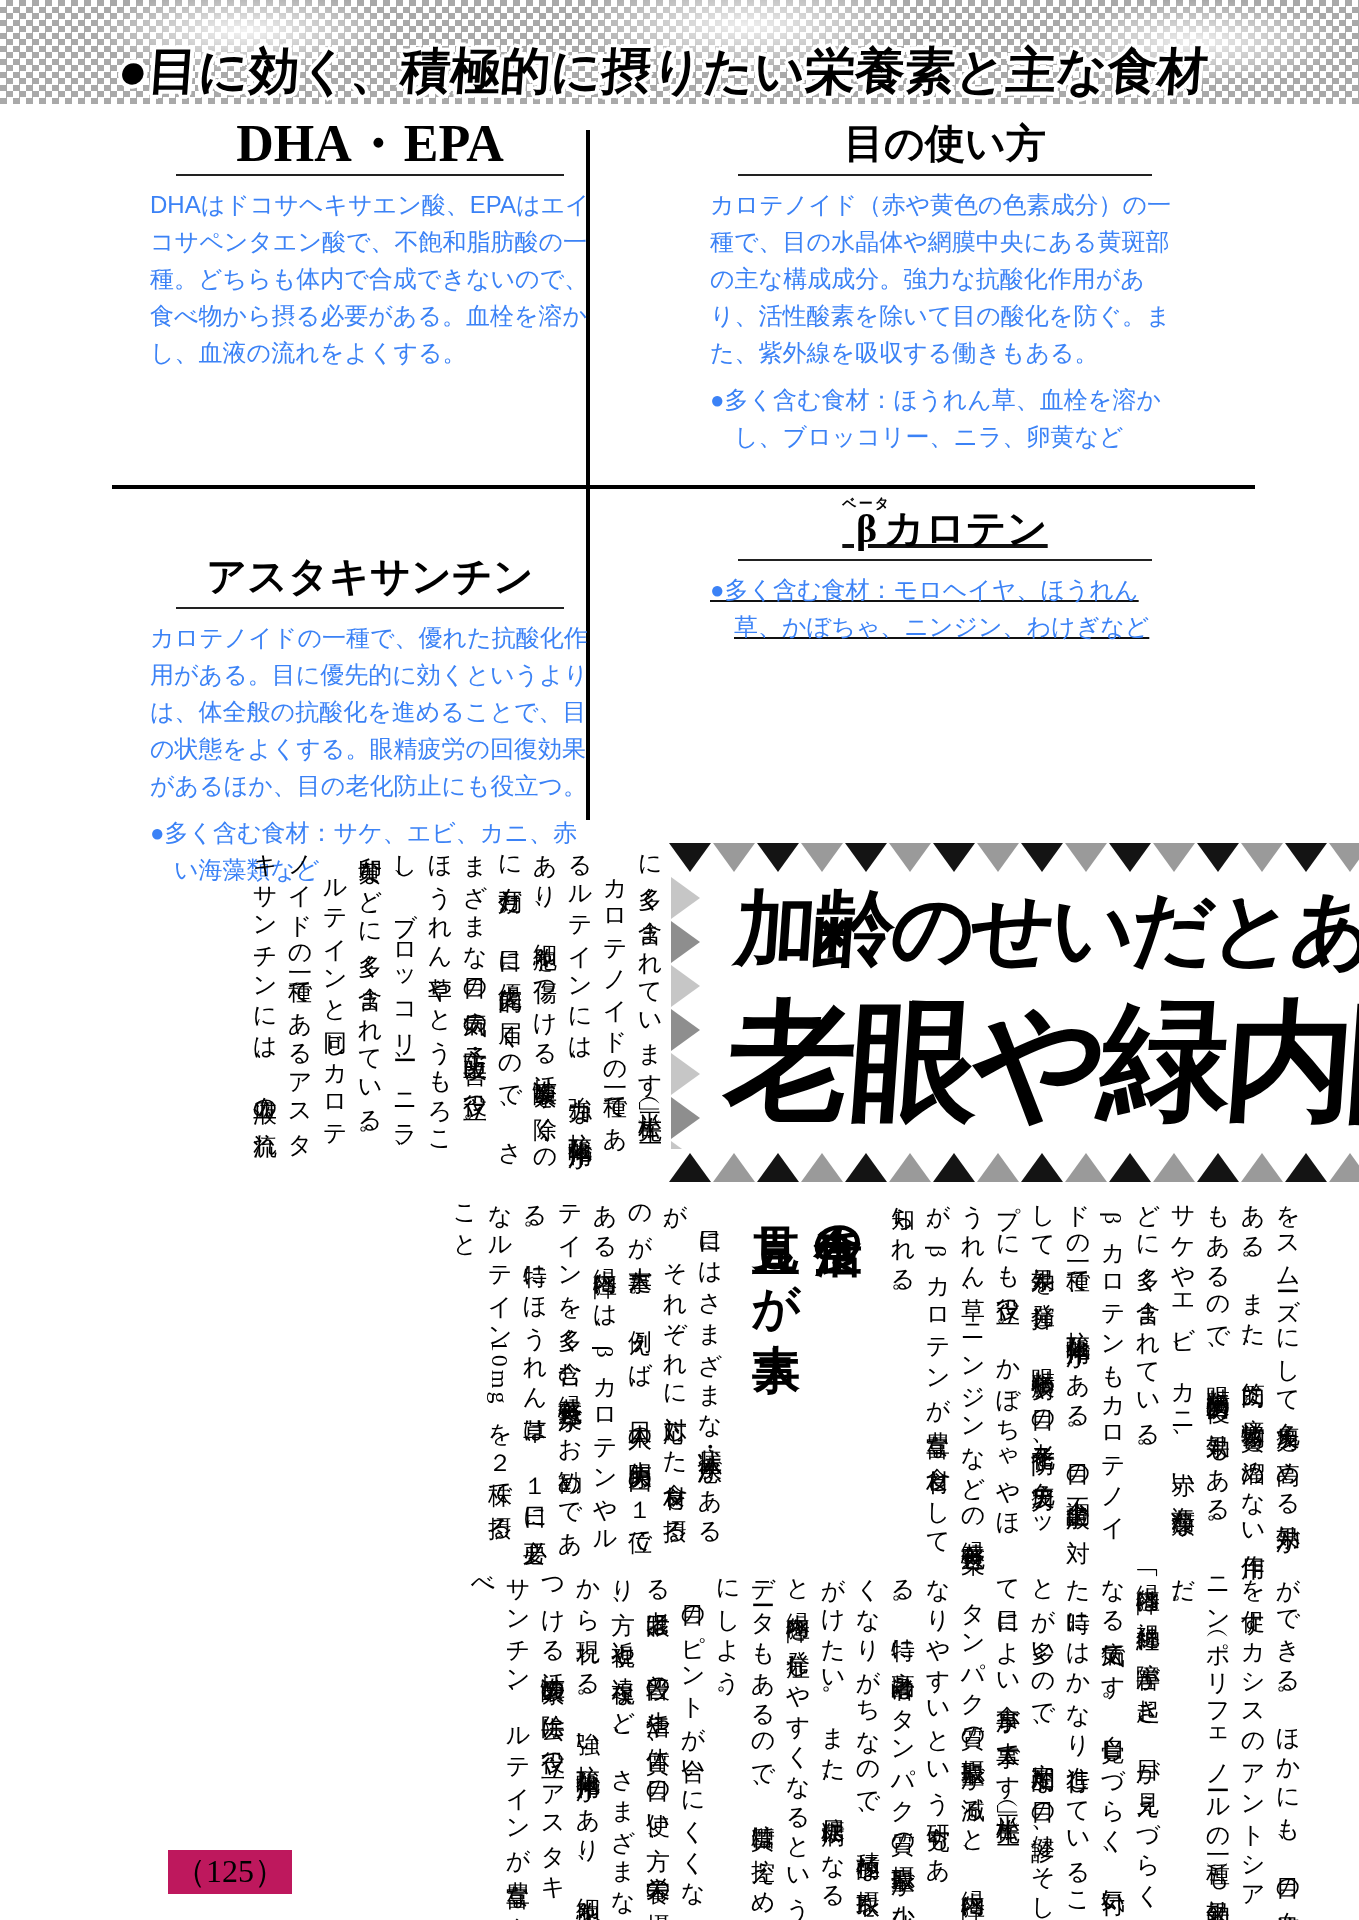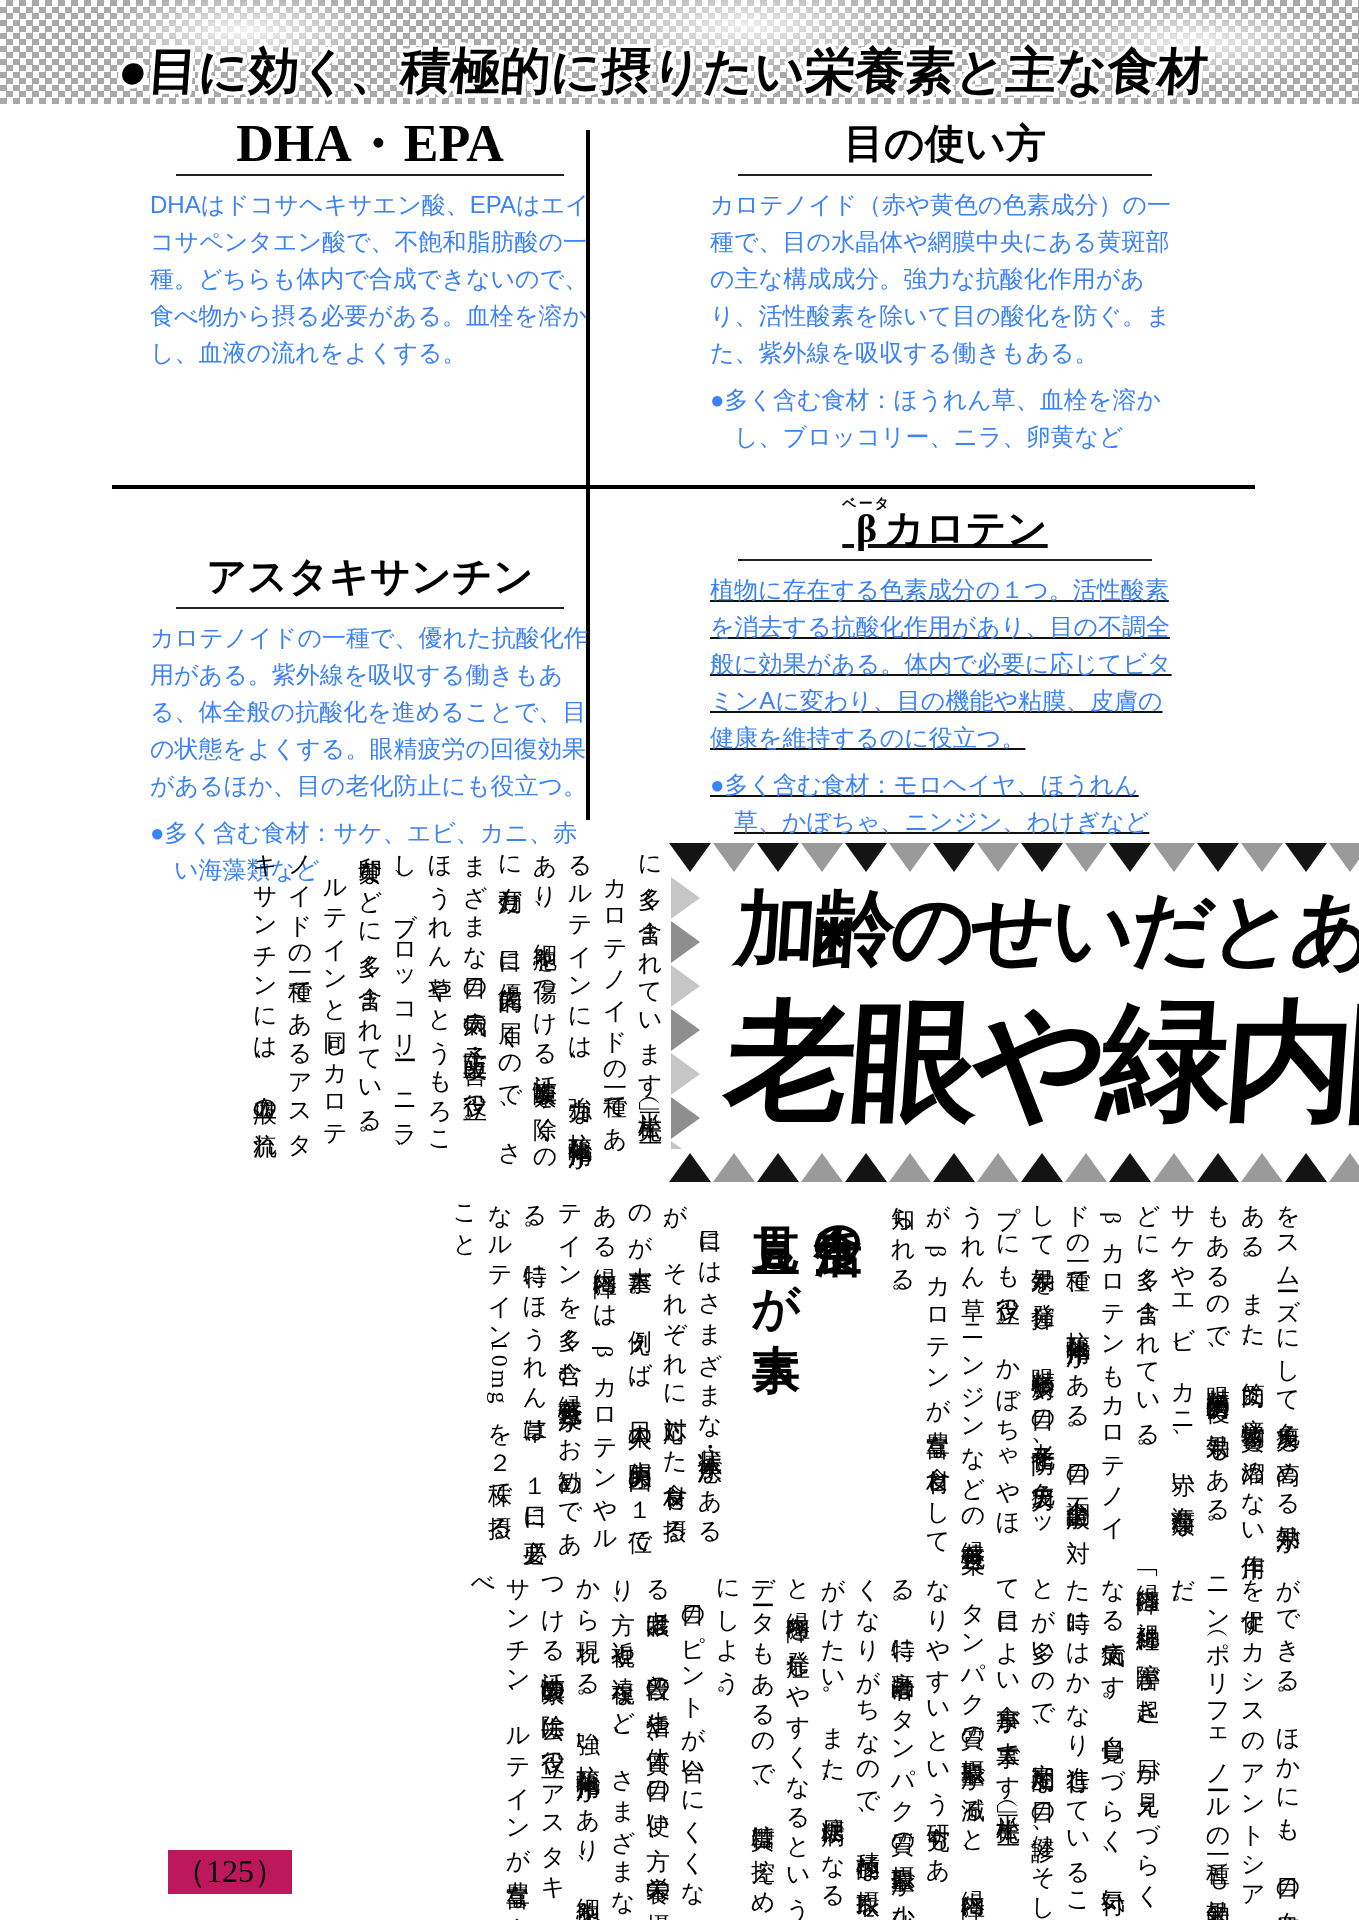--- a/index.html
+++ b/index.html
@@ -82,28 +82,27 @@
     <div class="cell" style="left:598px;top:10px;width:470px;">
       <h2>目の使い方</h2>
       <div class="rule"></div>
       <p class="desc">カロテノイド（赤や黄色の色素成分）の一種で、目の水晶体や網膜中央にある黄斑部の主な構成成分。強力な抗酸化作用があり、活性酸素を除いて目の酸化を防ぐ。また、紫外線を吸収する働きもある。</p>
       <p class="foods">●多く含む食材：ほうれん草、血栓を溶かし、ブロッコリー、ニラ、卵黄など</p>
     </div>
 
     <div class="cell" style="left:38px;top:398px;width:440px;margin-top:45px;">
       <h2>アスタキサンチン</h2>
       <div class="rule"></div>
-      <p class="desc">カロテノイドの一種で、優れた抗酸化作用がある。紫外線を吸収する働きもある、体全般の抗酸化を進めることで、目の状態をよくする。眼精疲労の回復効果があるほか、目の老化防止にも役立つ。</p>
+      <p class="desc">カロテノイドの一種で、優れた抗酸化作用がある。目に優先的に効くというよりは、体全般の抗酸化を進めることで、目の状態をよくする。眼精疲労の回復効果があるほか、目の老化防止にも役立つ。</p>
       <p class="foods">●多く含む食材：サケ、エビ、カニ、赤い海藻類など</p>
     </div>
 
     <div class="cell" style="left:598px;top:388px;width:470px;text-decoration:underline;">
       <h2><ruby><span>β</span><rt>ベータ</rt></ruby><span>カロテン</span></h2>
       <div class="rule"></div>
-      <p class="desc">植物に存在する色素成分の１つ。活性酸素を消去する抗酸化作用があり、目の不調全般に効果がある。体内で必要に応じてビタミンAに変わり、目の機能や粘膜、皮膚の健康を維持するのに役立つ。</p>
       <p class="foods">●多く含む食材：モロヘイヤ、ほうれん草、かぼちゃ、ニンジン、わけぎなど</p>
     </div>
   </div>
 
   <div class="headline-box">
     <svg class="zz-top" preserveAspectRatio="none">
       <defs>
           <pattern id="zzt" width="88" height="36" patternUnits="userSpaceOnUse">
         <rect width="88" height="36" fill="#ffffff"></rect>
         <polygon points="1,3 43,3 22,32" fill="#141414"></polygon>

